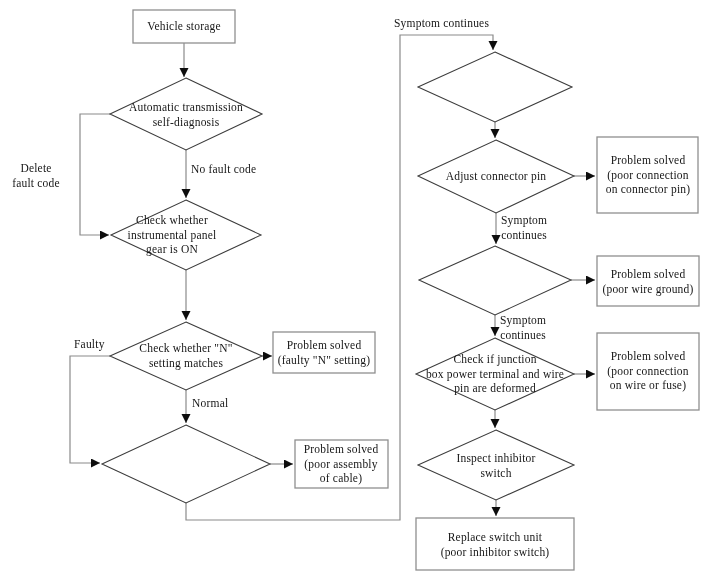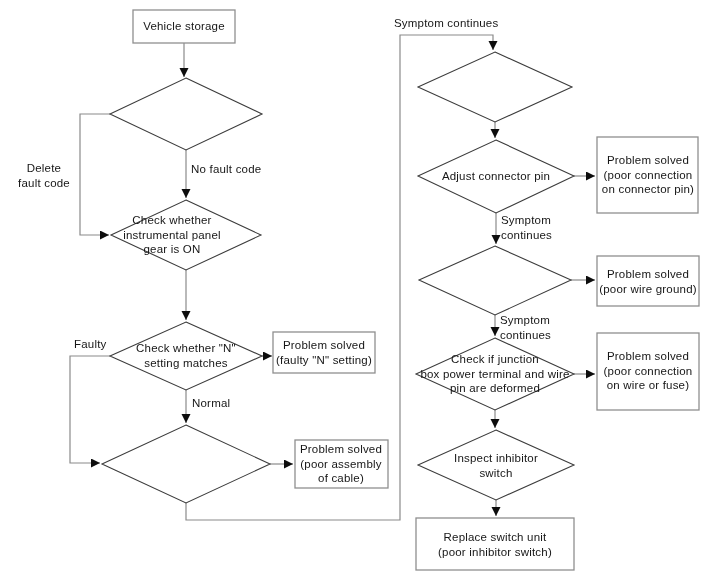--- a/index.html
+++ b/index.html
@@ -1,33 +1,33 @@
 <!DOCTYPE html>
 <html><head>
 <meta charset="utf-8">
 <style>
   html,body{margin:0;padding:0;background:#ffffff;}
   .canvas{
     position:relative;
     width:708px;height:581px;
     background:#ffffff;
-    font-family:Liberation Sans, sans-serif;
+    font-family:Liberation Serif, serif;
     overflow:hidden;
   }
   .canvas svg{position:absolute;left:0;top:0;}
   .lbl{
     position:absolute;
     font-size:11.5px;
     line-height:14.5px;
     letter-spacing:0.2px;
     color:#161616;
     white-space:pre;
   }
   .ctr{transform:translate(-50%,-50%);text-align:center;}
-  .la{text-align:left;}
+  .la{text-align:center;}
   .ca{text-align:center;}
 </style>
 </head>
 <body>
 
 <div class="canvas">
 
   <svg width="708" height="581" viewBox="0 0 708 581">
     <defs>
       <marker id="arw" markerUnits="userSpaceOnUse" markerWidth="10" markerHeight="10" refX="9" refY="4.5" orient="auto">
@@ -72,20 +72,22 @@
       <polygon points="186,425 270,464 186,503 102,464"></polygon>
       <polygon points="495,52 572,87 495,122 418,87"></polygon>
       <polygon points="496,140 574,176 496,213 418,176"></polygon>
       <polygon points="495,246 571,280 495,315 419,280"></polygon>
       <polygon points="495,338 574,374 495,410 416,374"></polygon>
       <polygon points="496,430 574,465 496,500 418,465"></polygon>
     </g>
   </svg>
 
   <div class="lbl ctr" style="left:184px;top:26px">Vehicle storage</div>
+  <div class="lbl ctr" style="left:186px;top:114px">Automatic transmission
+self-diagnosis</div>
   <div class="lbl ctr" style="left:172px;top:235px">Check whether
 instrumental panel
 gear is ON</div>
   <div class="lbl ctr" style="left:186px;top:355px">Check whether "N"
 setting matches</div>
   <div class="lbl ctr" style="left:324px;top:352px">Problem solved
 (faulty "N" setting)</div>
   <div class="lbl ctr" style="left:341px;top:464px">Problem solved
 (poor assembly
 of cable)</div>
@@ -99,21 +101,21 @@
 box power terminal and wire
 pin are deformed</div>
   <div class="lbl ctr" style="left:648px;top:371px">Problem solved
 (poor connection
 on wire or fuse)</div>
   <div class="lbl ctr" style="left:496px;top:465px">Inspect inhibitor
 switch</div>
   <div class="lbl ctr" style="left:495px;top:544px">Replace switch unit
 (poor inhibitor switch)</div>
 
-  <div class="lbl ca" style="left:44px;top:175px;transform:translate(-50%,-50%)">Delete
+  <div class="lbl ca" style="left:36px;top:175px;transform:translate(-50%,-50%)">Delete
 fault code</div>
   <div class="lbl la" style="left:191px;top:162px">No fault code</div>
   <div class="lbl la" style="left:74px;top:337px">Faulty</div>
   <div class="lbl la" style="left:192px;top:396px">Normal</div>
   <div class="lbl la" style="left:394px;top:16px">Symptom continues</div>
   <div class="lbl la" style="left:501px;top:213px">Symptom
 continues</div>
   <div class="lbl la" style="left:500px;top:313px">Symptom
 continues</div>
 

